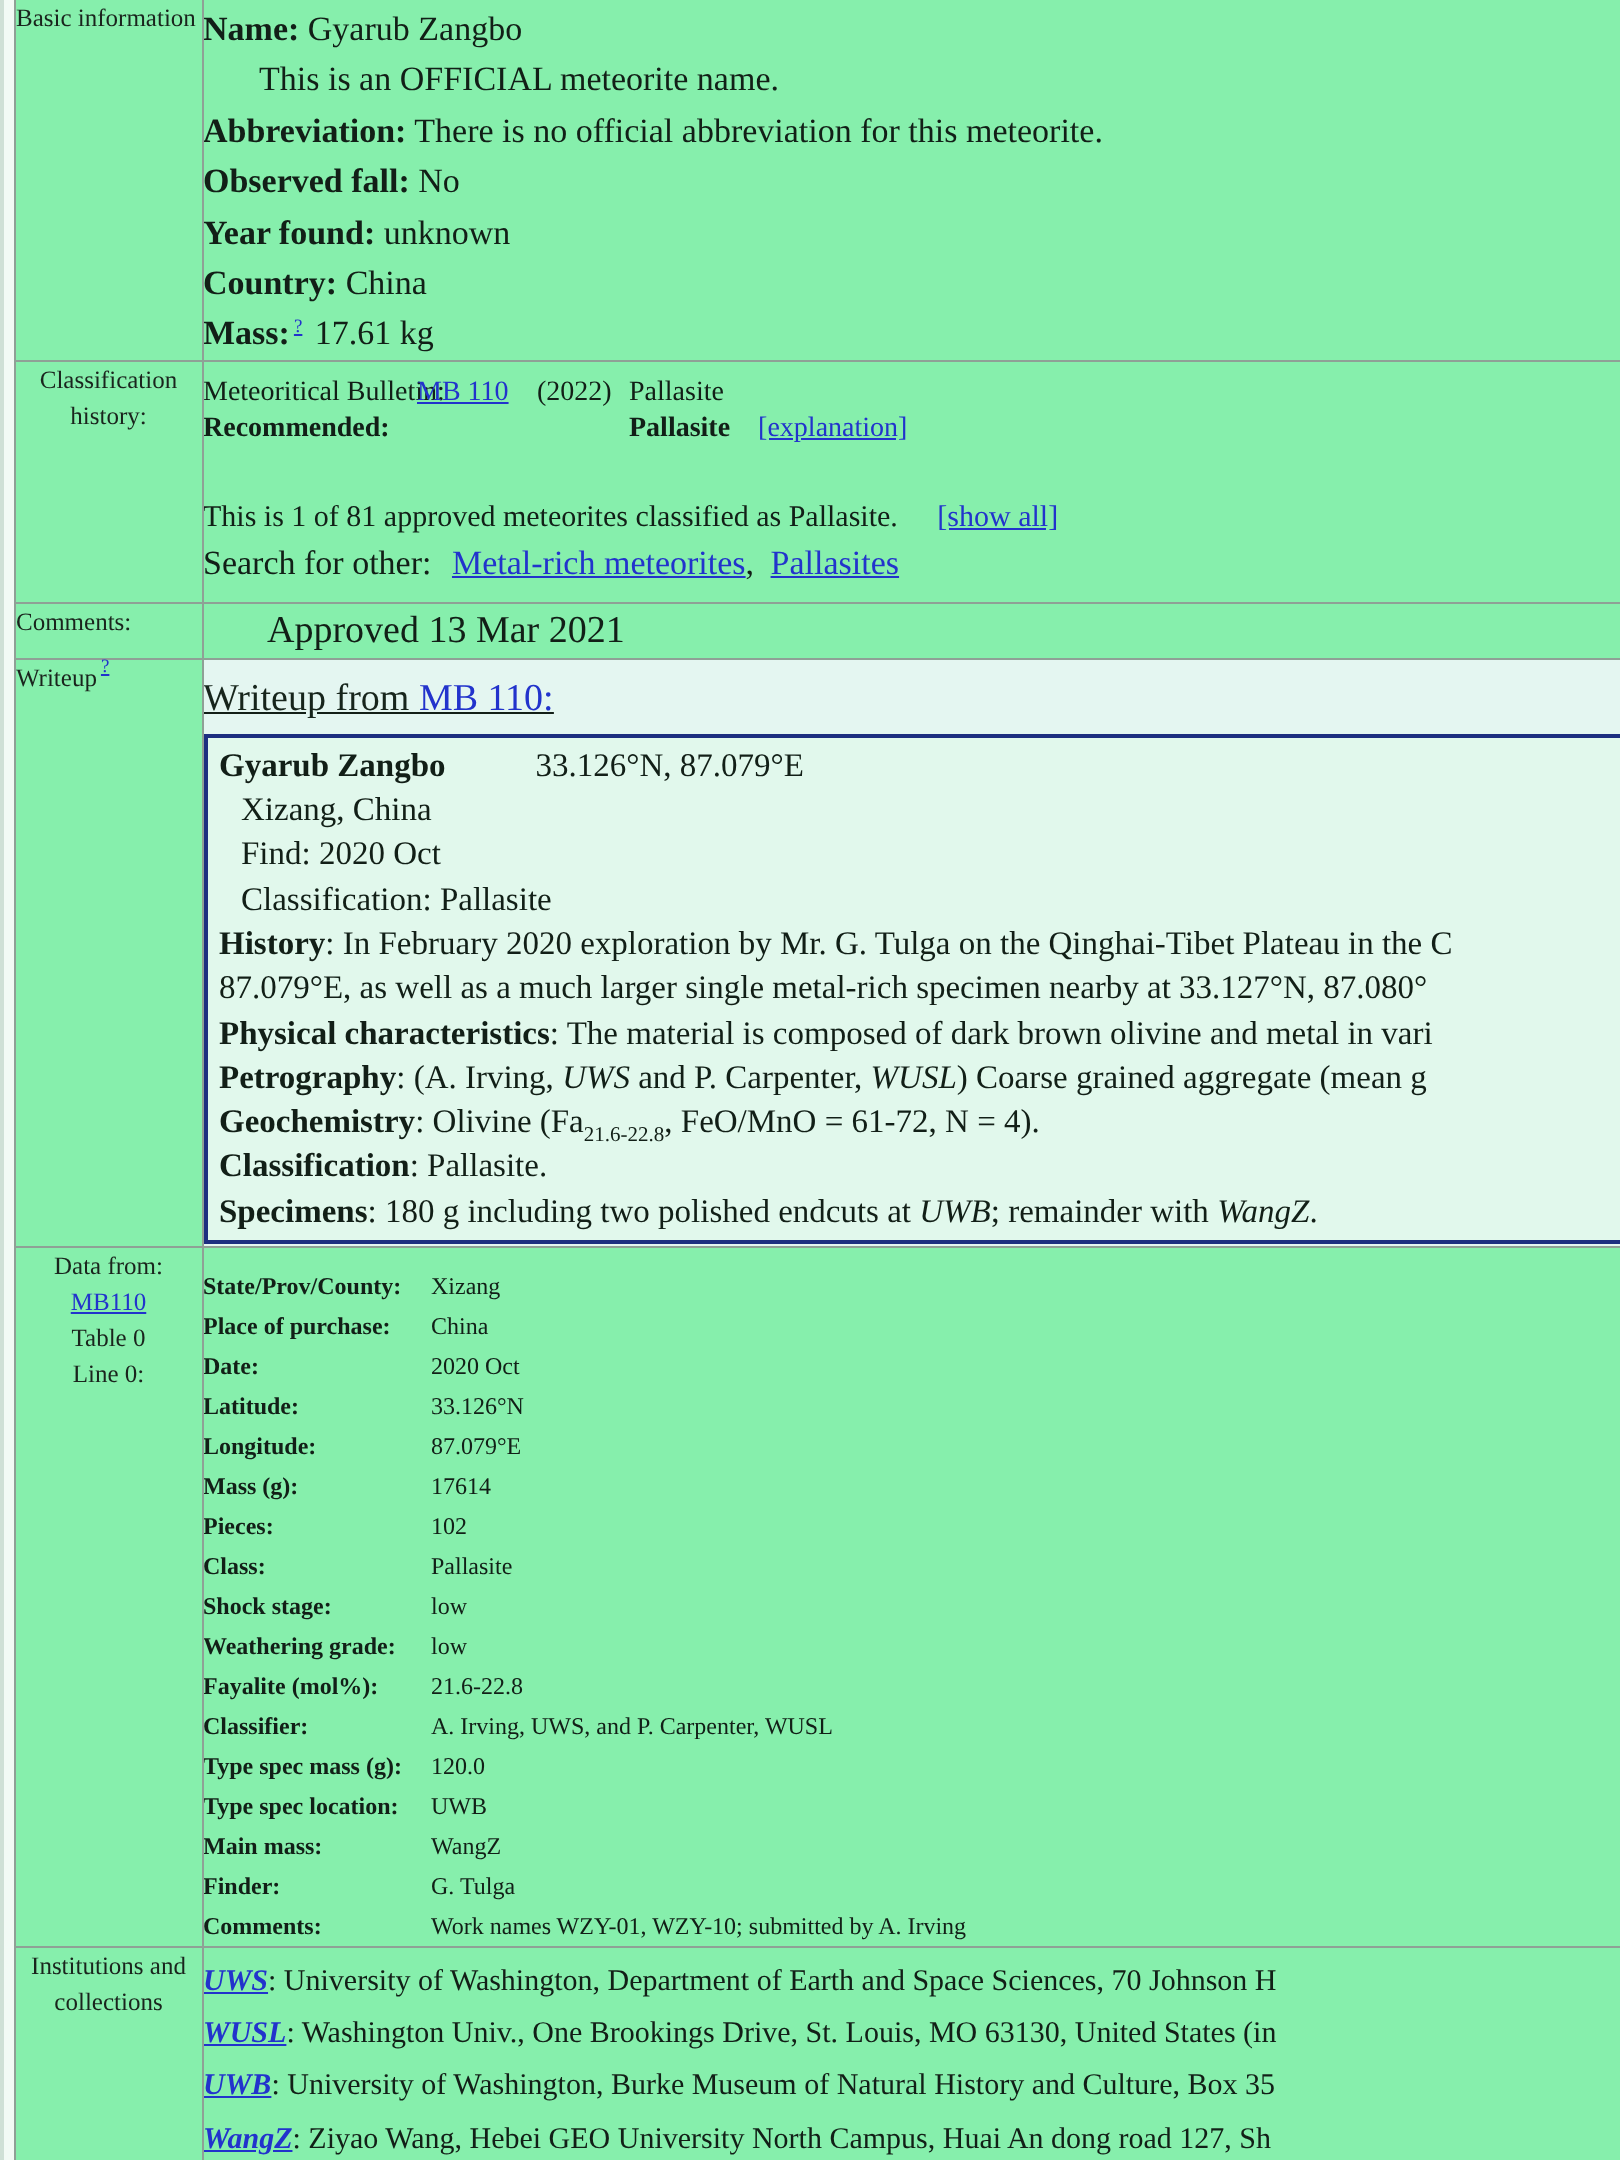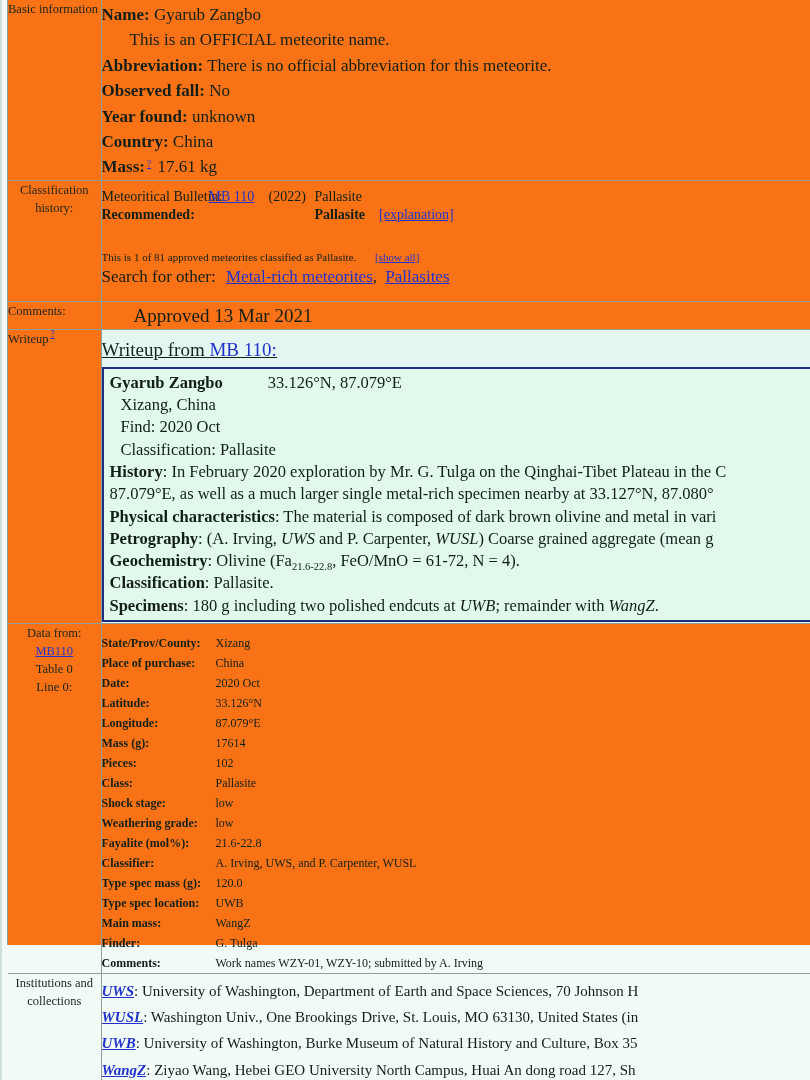--- a/index.html
+++ b/index.html
@@ -6,23 +6,23 @@
   html,body { margin:0; padding:0; }
   body {
     width:810px; height:1080px; overflow:hidden;
     background:#f2faf5;
     border-left:2px solid #cfe0d6;
     font-family:"Liberation Serif", serif;
     color:#121f17;
   }
   .page {
     margin-left:5px;
-    width:803px; height:945px;
+    width:803px; height:1080px;
     border-left:1px solid #8fa096;
-    background:#f97316;
+    background:#86efac;
   }
   table.main { border-collapse:collapse; table-layout:fixed; width:803px; }
   table.main td { vertical-align:top; padding:0; }
   tr.row { border-bottom:1px solid #8fa096; }
   td.lbl {
     width:93px;
     border-right:1px solid #8fa096;
     font-size:12.5px; line-height:1.45;
     padding:4px 2px 0 4px;
     color:#1a241d;
@@ -46,21 +46,21 @@
   .line .gap { margin-left:45px; }
   .line.indent { padding-left:28px; }
 
   
   .cls-grid {
     display:grid; grid-template-columns:107px 60px 46px auto;
     font-size:14px; line-height:18px; margin-top:7px; white-space:nowrap;
   }
   .cls-grid .bold { font-weight:bold; }
   .expl { margin-left:14px; }
-  .approved-line { margin-top:27px; font-size:11px; white-space:nowrap; }
+  .approved-line { margin-top:27px; font-size:15px; white-space:nowrap; }
   .showall { margin-left:16px; }
   .search-line { margin-top:1px; font-size:17px; line-height:26px; white-space:nowrap; }
   .search-line .lk1 { margin-left:6px; }
   .search-line .sep { margin-right:4px; }
 
   
   .comments-value { font-size:19px; padding-top:3px;margin-left:32px; }
 
   
   td.writeup-cell { background:#e4f6f1; }

